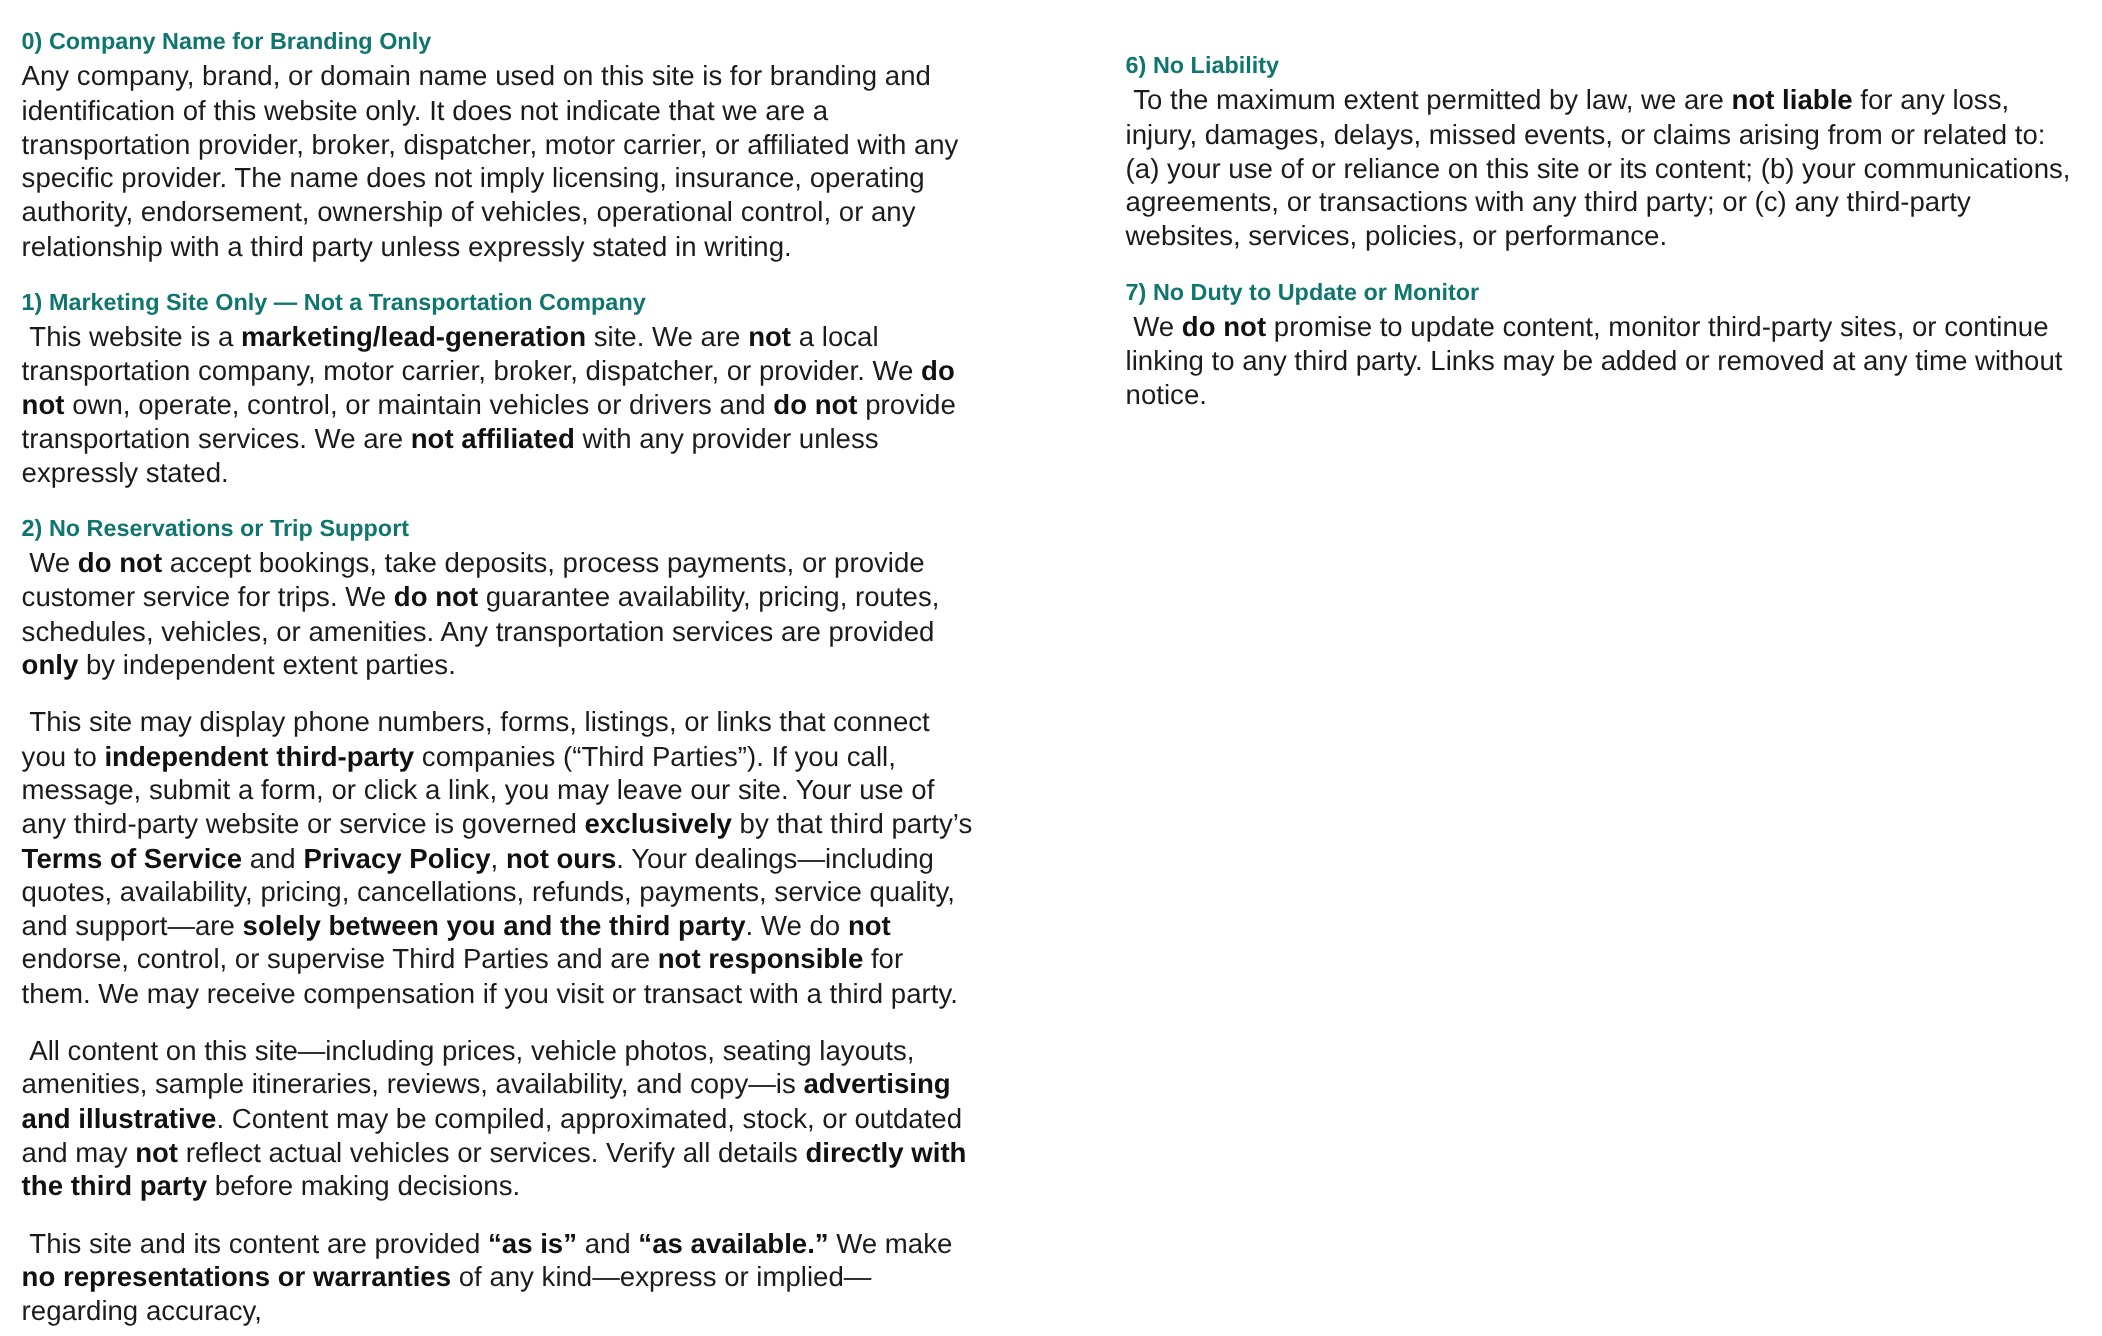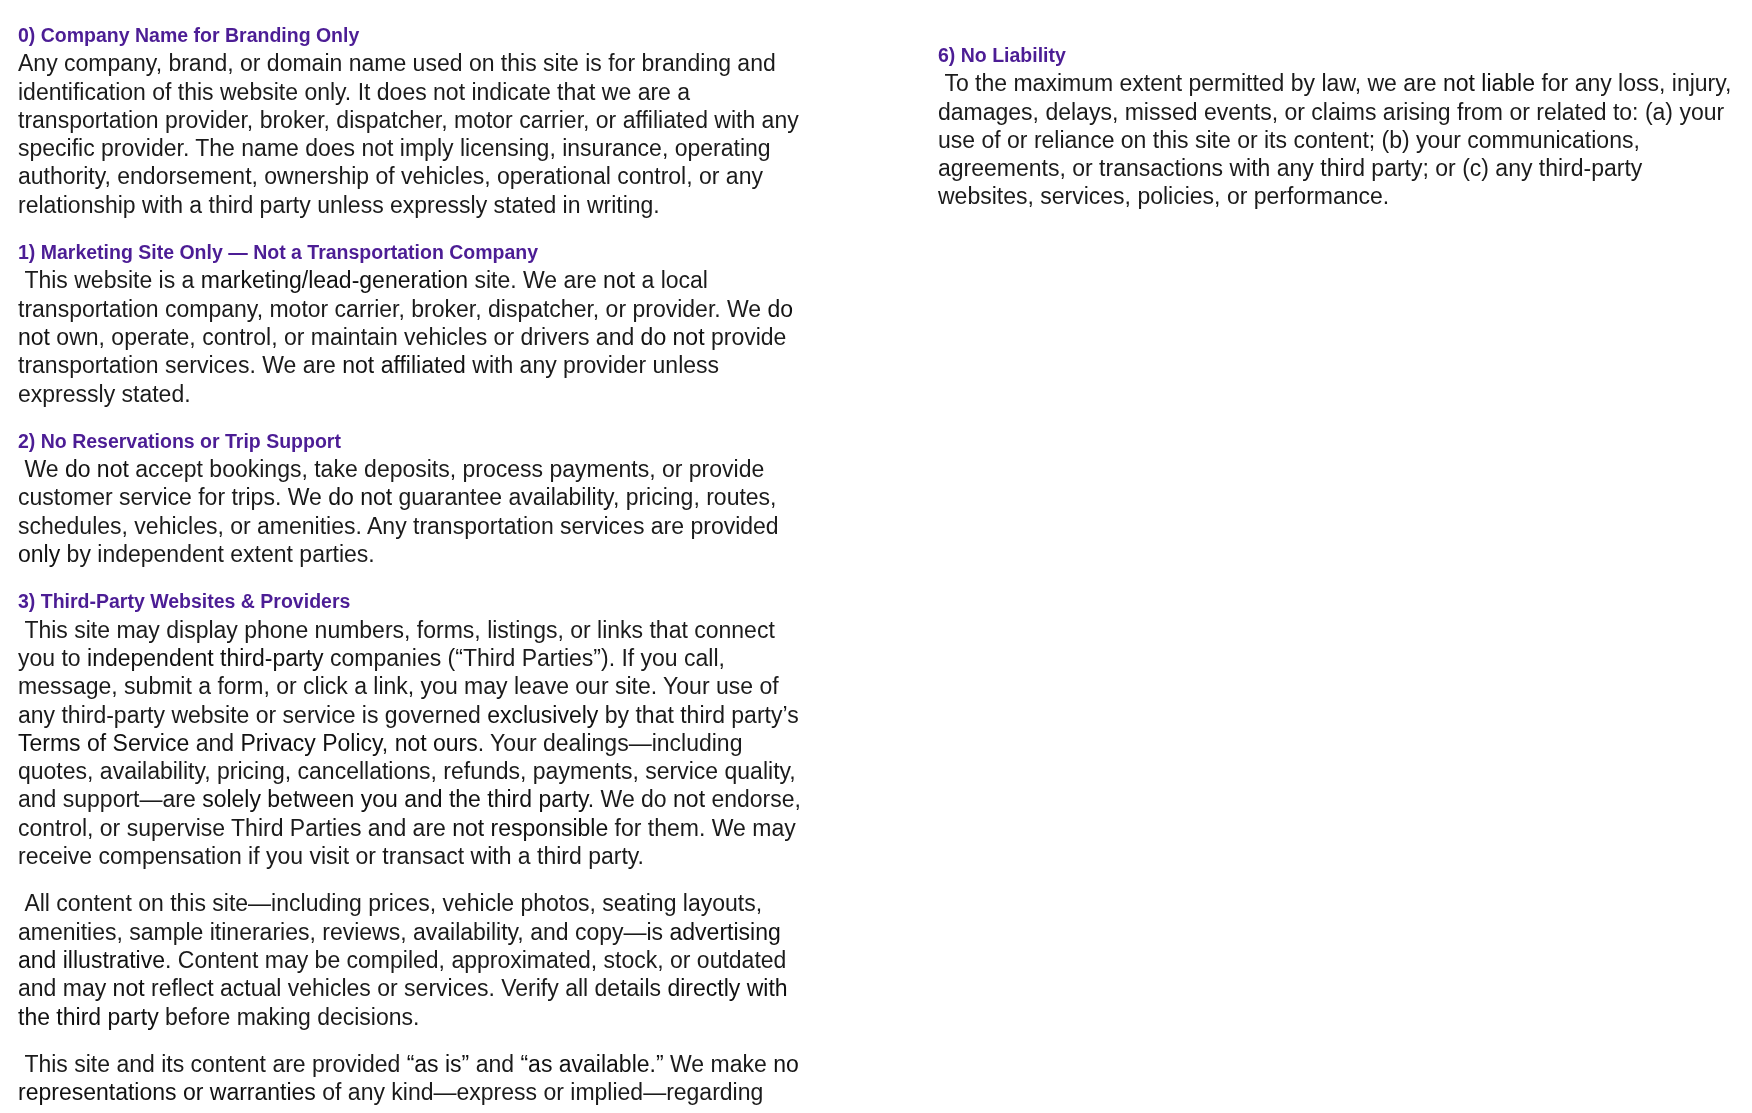--- a/index.html
+++ b/index.html
@@ -29,32 +29,32 @@
     padding-top: 20px;
   }
   .section {
     margin: 0 0 19px 0;
   }
   .section h2 {
     margin: 0;
     font-size: 19.5px;
     line-height: 28.3px;
     font-weight: 700;
-    color: #4c1d95;
+    color: #0f766e;
     white-space: pre-wrap;
   }
   .section p {
     margin: 0;
     font-size: 23px;
     line-height: 28.3px;
     font-weight: 400;
     white-space: pre-wrap;
   }
   .section p b {
-    font-weight: 400;
+    font-weight: 700;
     color: #111111;
   }
 </style>
 </head>
 <body>
 
 <main class="doc">
   <section class="col left" id="col-left">
       <div class="section">
         <h2>0) Company Name for Branding Only</h2>
@@ -62,29 +62,32 @@
       </div>
       <div class="section">
         <h2>1) Marketing Site Only — Not a Transportation Company</h2>
         <p><span> This website is a </span><b>marketing/lead-generation</b><span> site. We are </span><b>not</b><span> a local transportation company, motor carrier, broker, dispatcher, or provider. We </span><b>do not</b><span> own, operate, control, or maintain vehicles or drivers and </span><b>do not</b><span> provide transportation services. We are </span><b>not affiliated</b><span> with any provider unless expressly stated.</span></p>
       </div>
       <div class="section">
         <h2>2) No Reservations or Trip Support</h2>
         <p><span> We </span><b>do not</b><span> accept bookings, take deposits, process payments, or provide customer service for trips. We </span><b>do not</b><span> guarantee availability, pricing, routes, schedules, vehicles, or amenities. Any transportation services are provided </span><b>only</b><span> by independent extent parties.</span></p>
       </div>
       <div class="section">
-        <h2>3) Third-Party Websites &amp; Providers</h2>
         <p><span> This site may display phone numbers, forms, listings, or links that connect you to </span><b>independent third-party</b><span> companies (“Third Parties”). If you call, message, submit a form, or click a link, you may leave our site. Your use of any third-party website or service is governed </span><b>exclusively</b><span> by that third party’s </span><b>Terms of Service</b><span> and </span><b>Privacy Policy</b><span>, </span><b>not ours</b><span>. Your dealings—including quotes, availability, pricing, cancellations, refunds, payments, service quality, and support—are </span><b>solely between you and the third party</b><span>. We do </span><b>not</b><span> endorse, control, or supervise Third Parties and are </span><b>not responsible</b><span> for them. We may receive compensation if you visit or transact with a third party.</span></p>
       </div>
       <div class="section">
         <p><span> All content on this site—including prices, vehicle photos, seating layouts, amenities, sample itineraries, reviews, availability, and copy—is </span><b>advertising and illustrative</b><span>. Content may be compiled, approximated, stock, or outdated and may </span><b>not</b><span> reflect actual vehicles or services. Verify all details </span><b>directly with the third party</b><span> before making decisions.</span></p>
       </div>
       <div class="section">
         <p><span> This site and its content are provided </span><b>“as is”</b><span> and </span><b>“as available.”</b><span> We make </span><b>no representations or warranties</b><span> of any kind—express or implied—regarding accuracy,</span></p>
       </div>
     </section>
   <section class="col right" id="col-right">
       <div class="section">
         <h2>6) No Liability</h2>
         <p><span> To the maximum extent permitted by law, we are </span><b>not liable</b><span> for any loss, injury, damages, delays, missed events, or claims arising from or related to: (a) your use of or reliance on this site or its content; (b) your communications, agreements, or transactions with any third party; or (c) any third-party websites, services, policies, or performance.</span></p>
       </div>
+      <div class="section">
+        <h2>7) No Duty to Update or Monitor</h2>
+        <p><span> We </span><b>do not</b><span> promise to update content, monitor third-party sites, or continue linking to any third party. Links may be added or removed at any time without notice.</span></p>
+      </div>
     </section>
 </main>
 
 </body></html>

